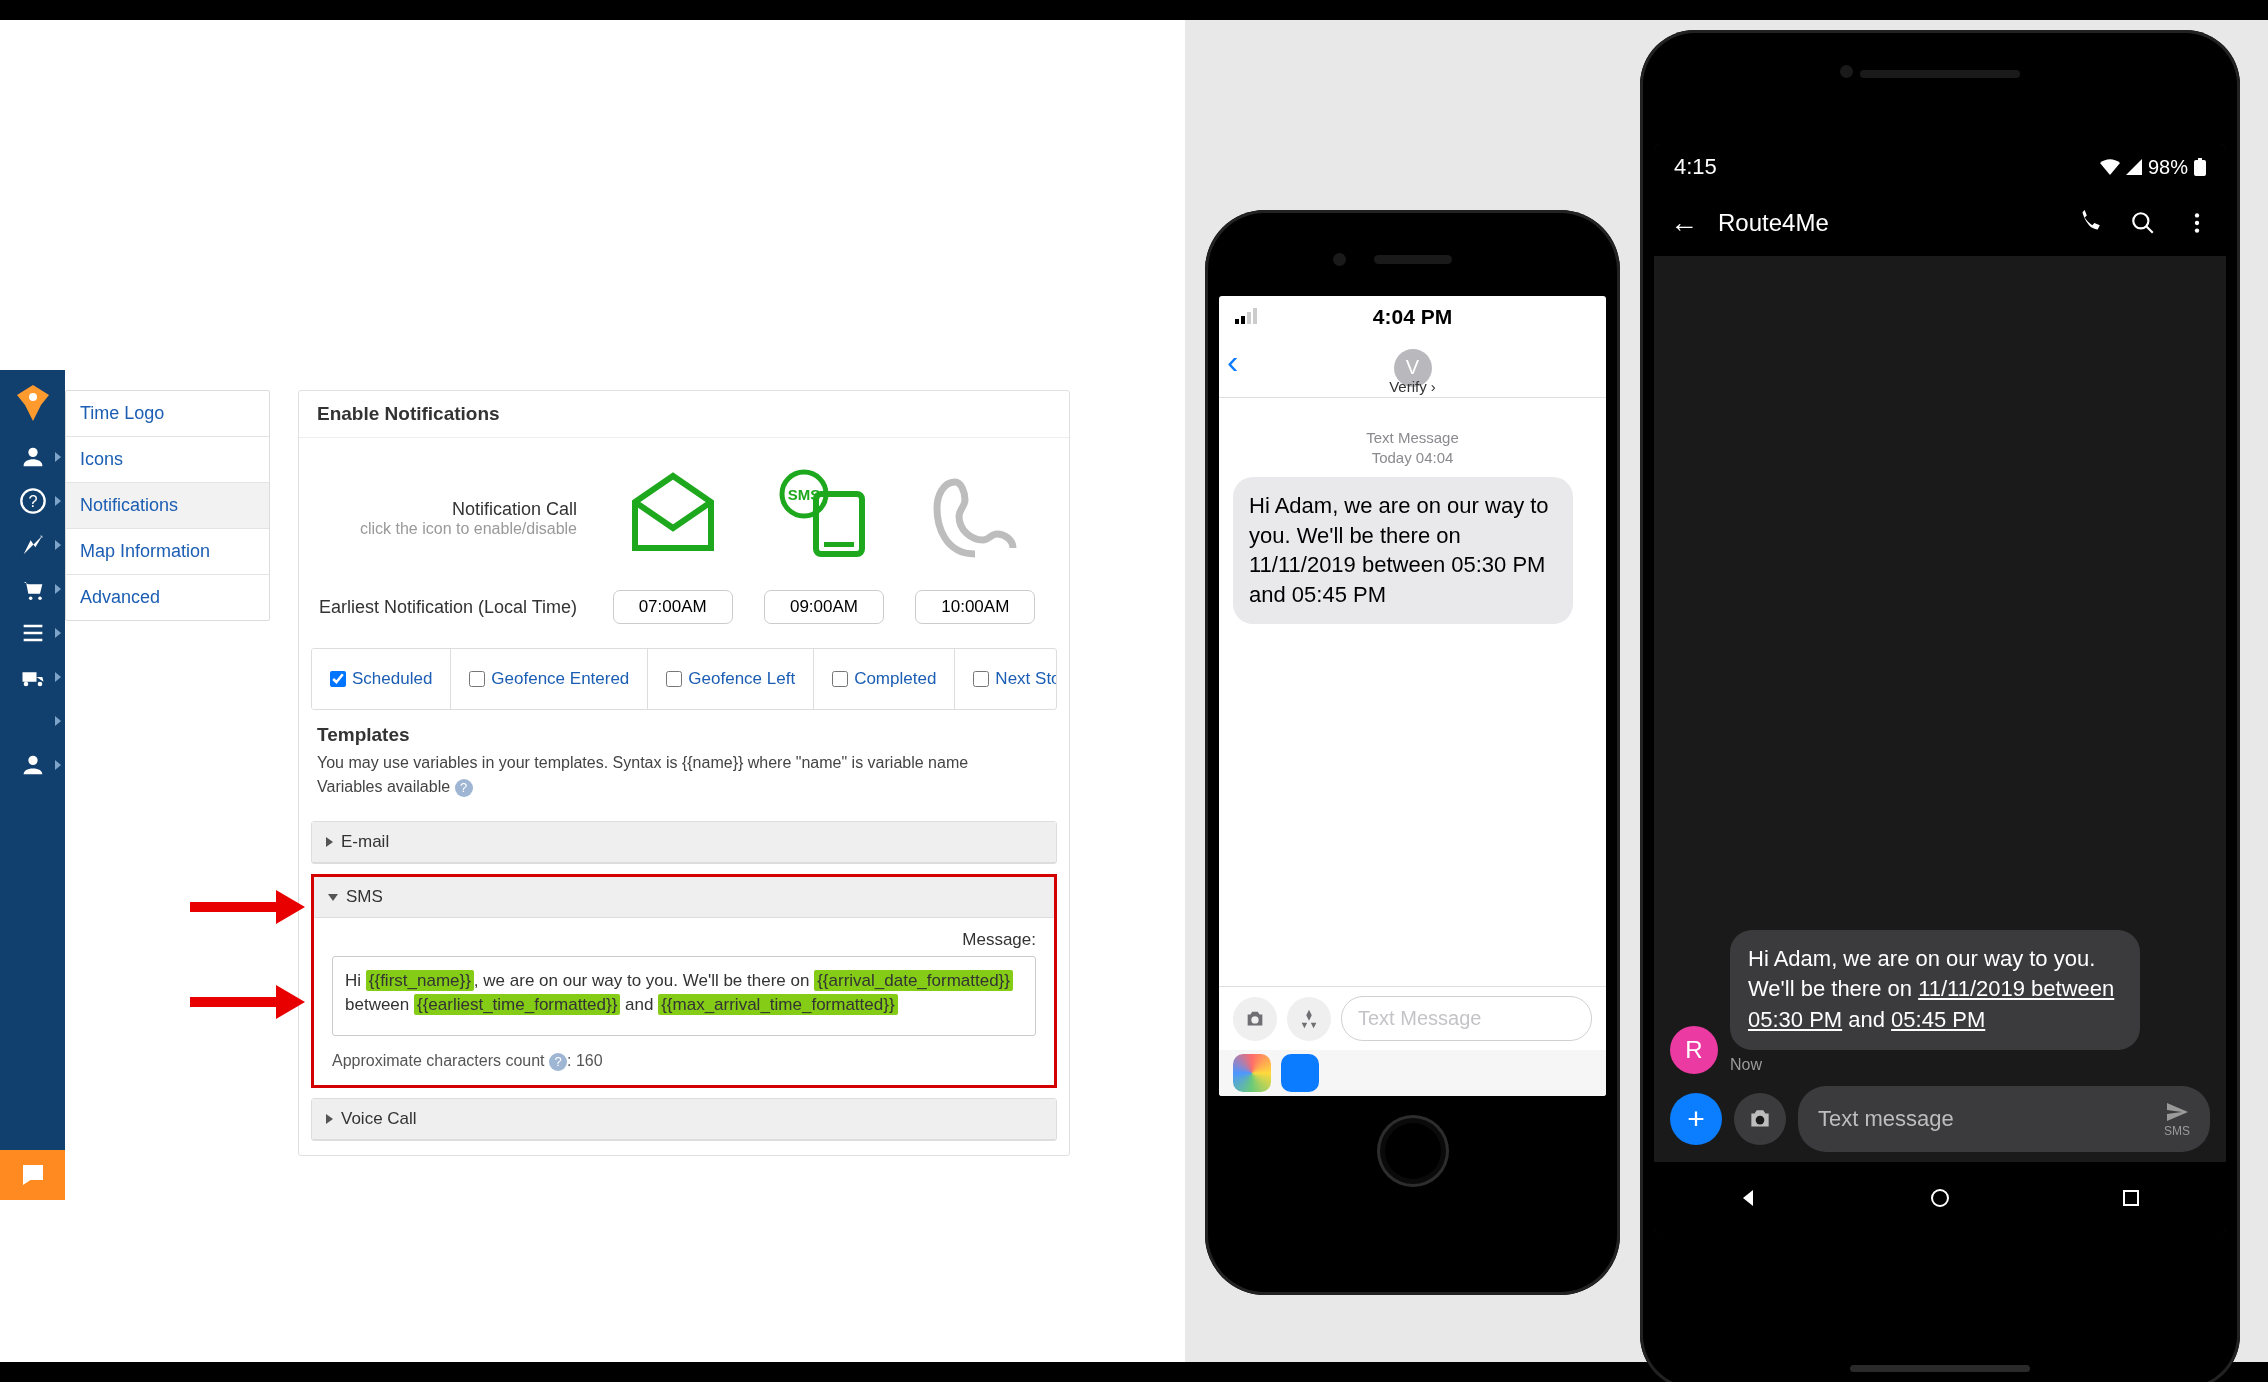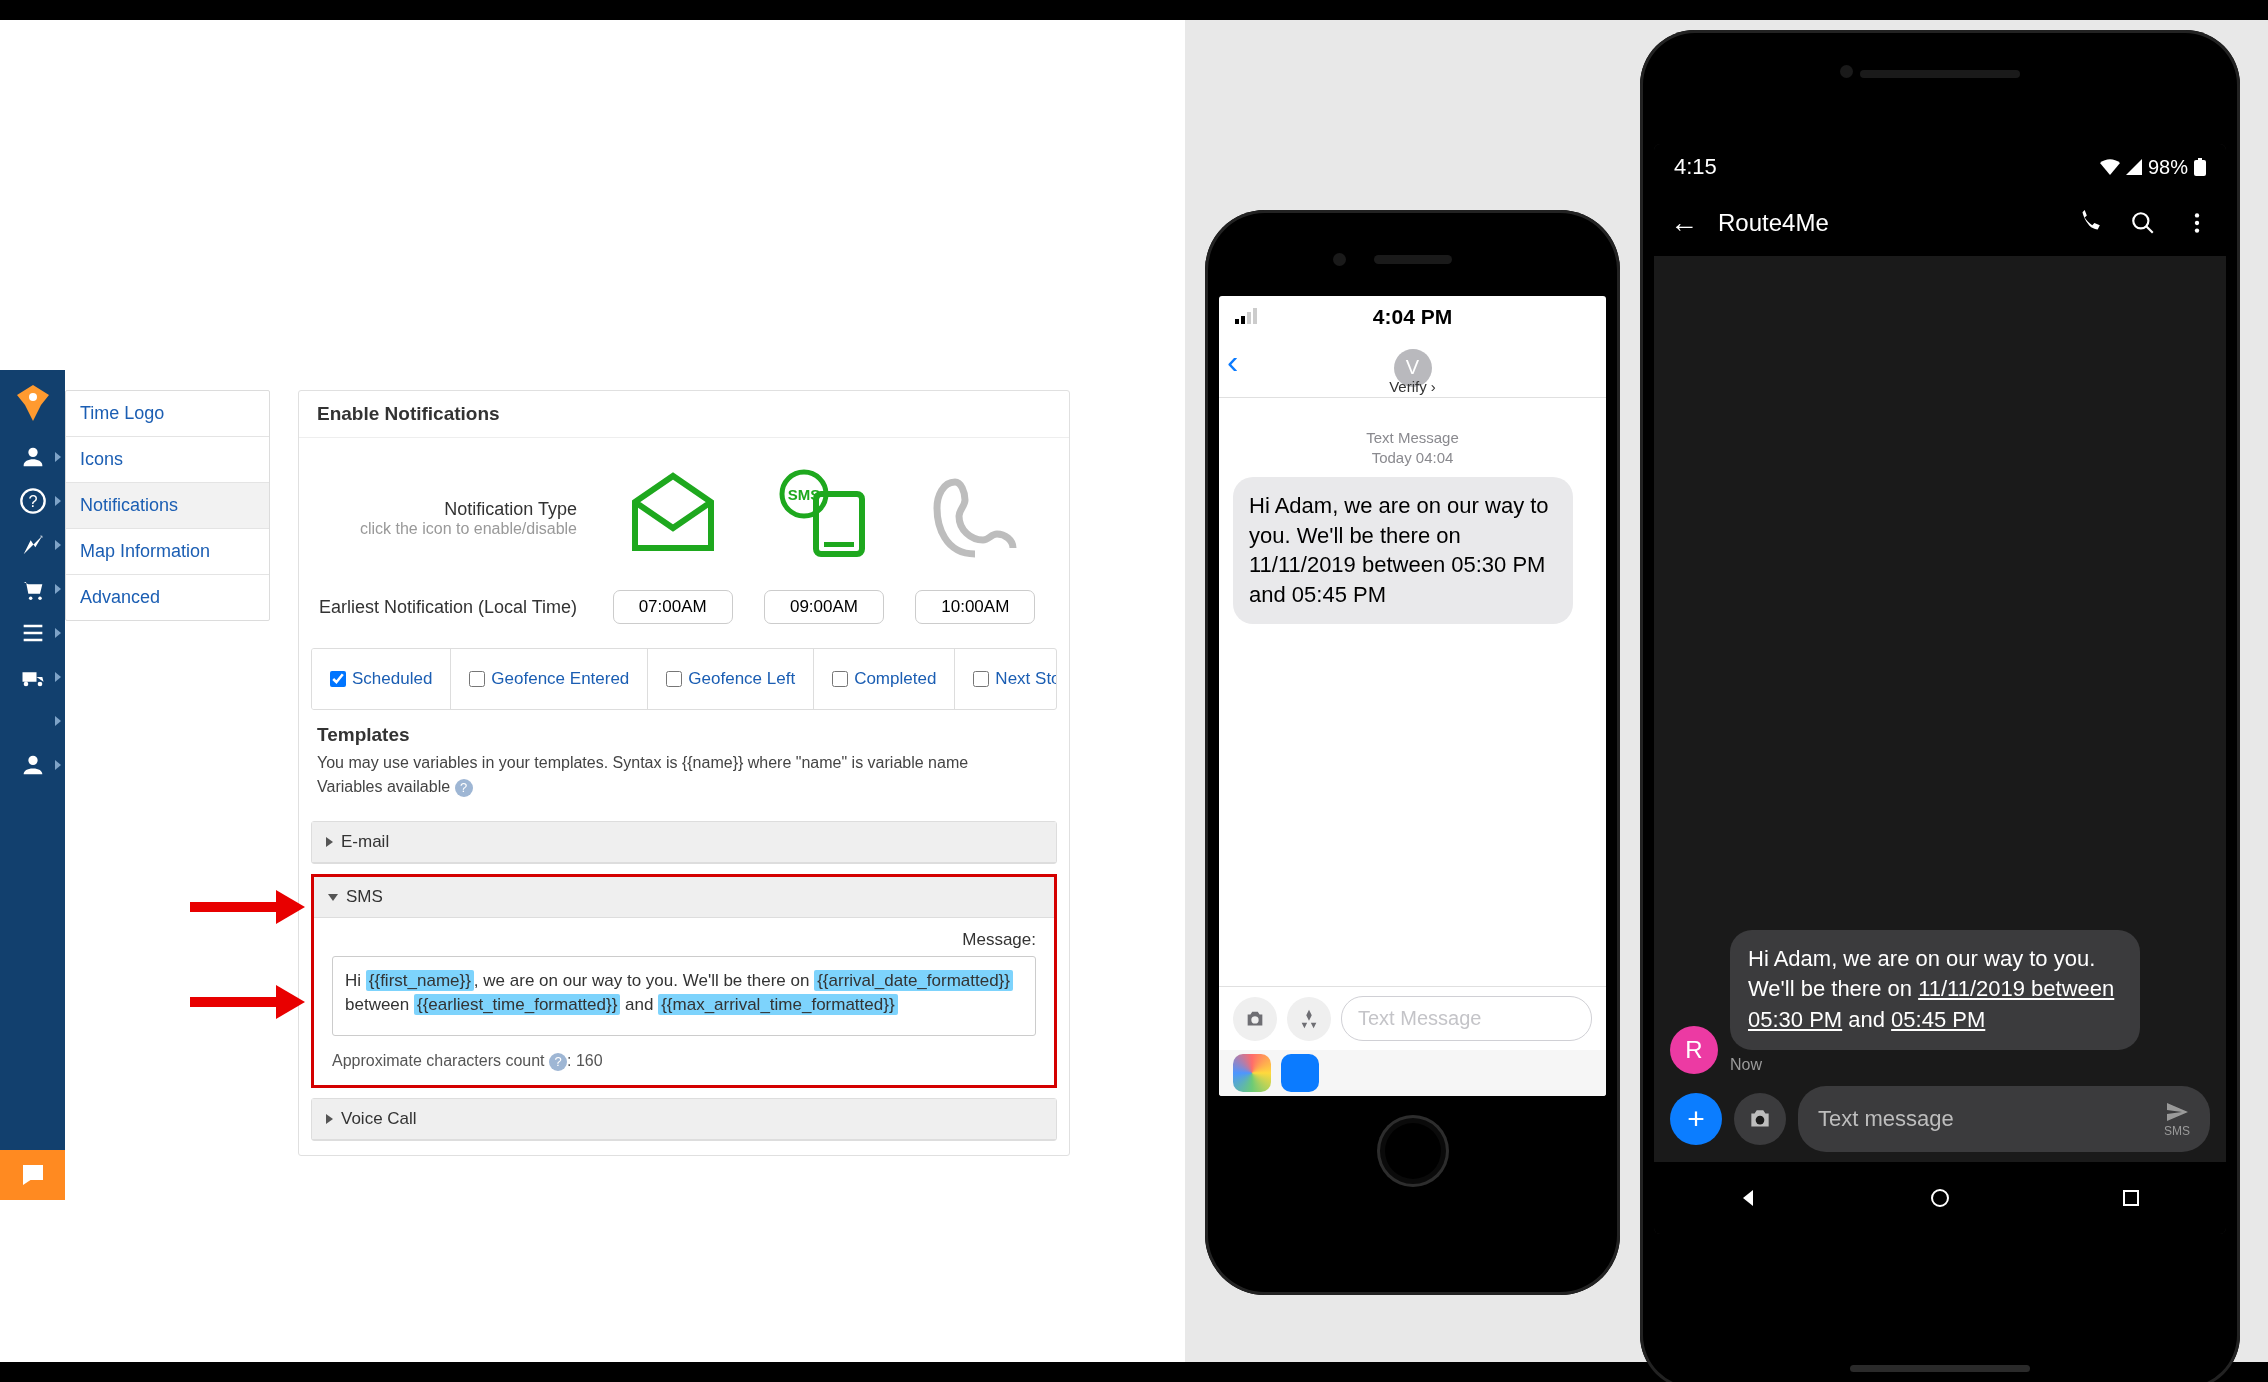--- a/index.html
+++ b/index.html
@@ -59,21 +59,21 @@
 .accordion { border:1px solid #ddd; border-radius:3px; margin:10px 12px; }
 .acc-row { padding:10px 14px; background:#efefef; border-bottom:1px solid #ddd; font-size:17px; color:#333; cursor:pointer; display:flex; align-items:center; gap:8px; }
 .acc-row .tri { width:0; height:0; border-top:5px solid transparent; border-bottom:5px solid transparent; border-left:7px solid #555; }
 
 .sms-box { border:3px solid #d40000; margin:0 12px 8px; }
 .sms-head { padding:10px 14px; background:#efefef; border-bottom:1px solid #ddd; font-size:17px; color:#333; display:flex; align-items:center; gap:8px; }
 .sms-head .tri { width:0; height:0; border-left:5px solid transparent; border-right:5px solid transparent; border-top:7px solid #555; }
 .sms-body { padding:12px 18px 6px; }
 .sms-body .mlbl { font-size:17px; color:#333; margin-bottom:6px;text-align:right; }
 .msg-area { border:1px solid #ccc; border-radius:3px; padding:12px; font-size:17px; color:#333; min-height:80px; line-height:1.4; }
-.var { background:#7dd3fc; padding:1px 3px; border-radius:2px; }
+.var { background:#84cc16; padding:1px 3px; border-radius:2px; }
 .charcount { padding:10px 18px 14px; font-size:16px; color:#555; }
 
 
 .red-arrow { position:absolute; color:#e80000; }
 .red-arrow svg { fill:#e80000; }
 
 
 .iphone { position:absolute; left:1205px; top:190px; width:415px; height:1085px; background:#000; border-radius:60px; padding:14px; box-shadow:inset 0 0 0 3px #222; }
 .iphone-screen { width:100%; height:800px; background:#fff; border-radius:3px; overflow:hidden; position:relative; }
 .ip-status { height:42px; display:flex; align-items:center; justify-content:space-between; padding:0 16px; font-size:21px; color:#000; }
@@ -205,21 +205,21 @@
       <div class="sidenav-item active">Notifications</div>
       <div class="sidenav-item">Map Information</div>
       <div class="sidenav-item">Advanced</div>
     </div>
 
     <div class="panel">
       <div class="panel-head">Enable Notifications</div>
 
       <div class="notify-row" style="padding-top:28px;">
         <div class="lbl">
-          <span>Notification Type</span>
+          <span>Notification Call</span>
           <span class="sub">click the icon to enable/disable</span>
         </div>
         <div class="col"><span class="icon-email"><svg viewBox="0 0 100 100">
                 <path fill="none" stroke="#1ea81e" stroke-width="6" d="M12 36 L50 10 L88 36 V82 H12 Z M12 36 L50 62 L88 36"></path>
               </svg></span></div>
         <div class="col"><span class="icon-sms"><svg viewBox="0 0 100 100">
                 <rect x="42" y="28" width="46" height="60" rx="5" fill="none" stroke="#1ea81e" stroke-width="6"></rect>
                 <rect x="50" y="76" width="30" height="5" fill="#1ea81e"></rect>
                 <circle cx="30" cy="28" r="22" fill="none" stroke="#1ea81e" stroke-width="5"></circle>
                 <text x="30" y="34" text-anchor="middle" font-size="15" fill="#1ea81e" font-weight="bold">SMS</text>

